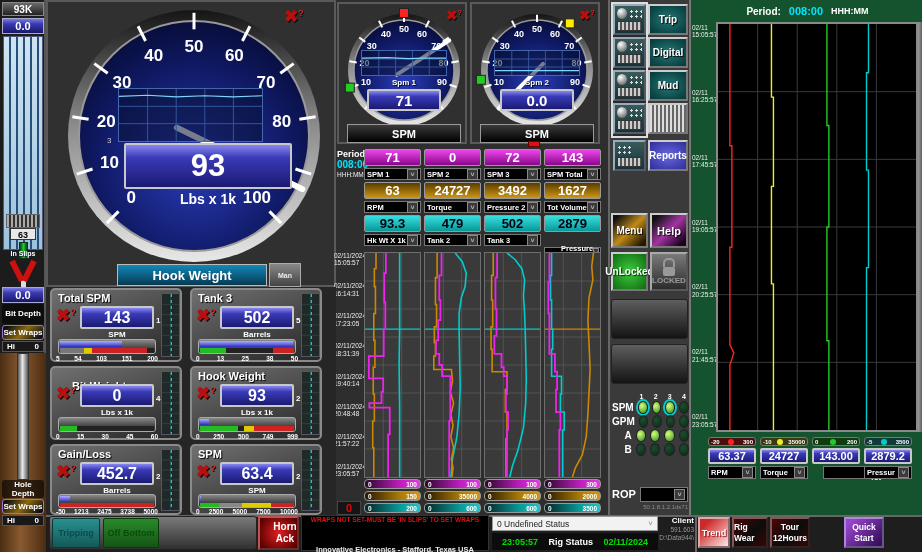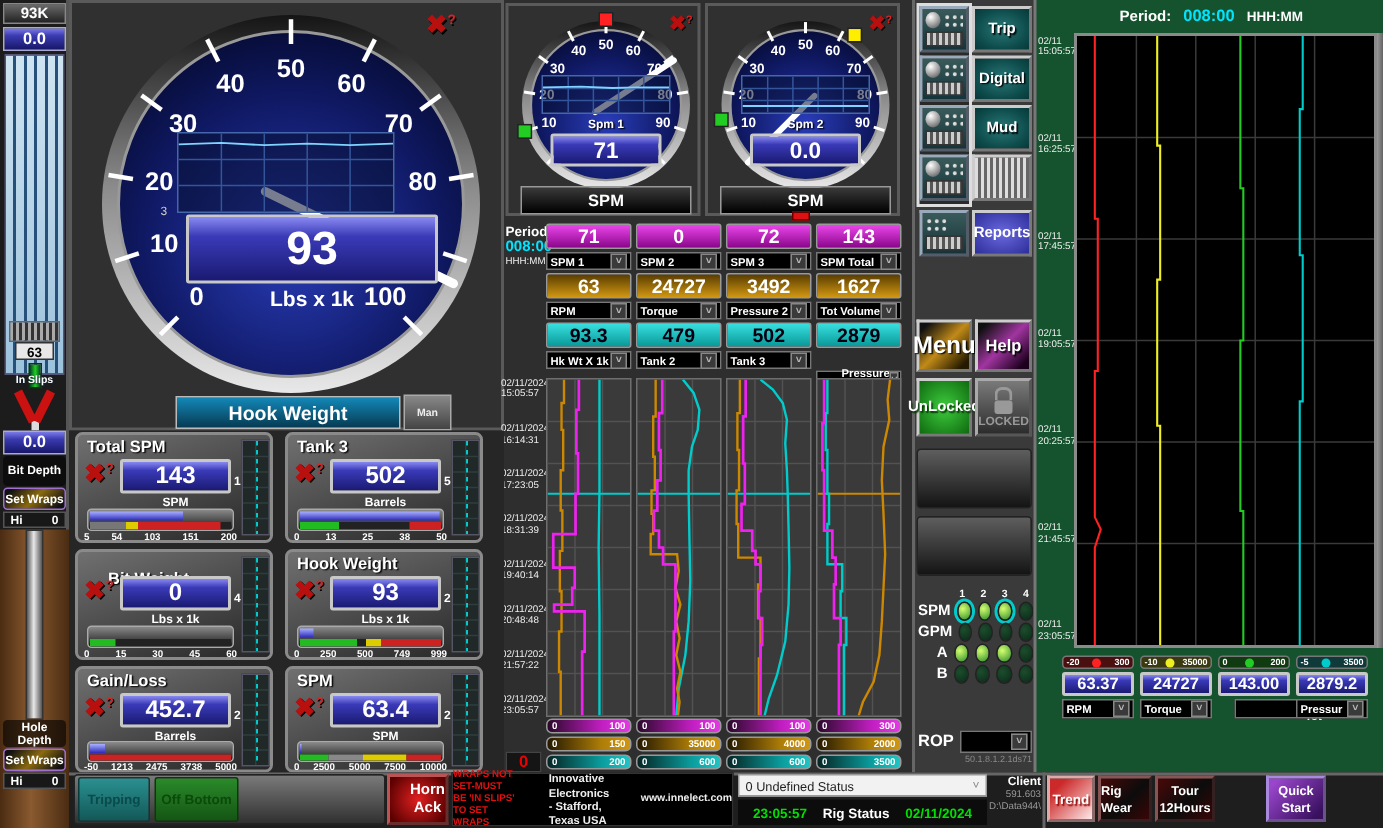--- a/index.html
+++ b/index.html
@@ -82,21 +82,21 @@
   .iconbtn .row{display:flex;gap:2px;align-items:center;}
   .ball{width:11px;height:11px;border-radius:50%;background:radial-gradient(circle at 35% 30%,#fff,#999 55%,#444);}
   .dots{width:14px;height:10px;background:radial-gradient(#ddd 1.2px,transparent 1.4px);background-size:5px 5px;}
   .strp{height:8px;background:repeating-linear-gradient(90deg,#ccc 0 2px,#555 2px 4px);border:1px solid #333;}
   .stripebtn{background:repeating-linear-gradient(90deg,#ddd 0 2px,#666 2px 4px);border:2px outset #ccc;cursor:pointer;}
   .tealbtn{background:radial-gradient(ellipse at center,#2a7878 0%,#0d4a4a 70%,#083838 100%);border:2px outset #ccc;
            color:#fff;font-weight:bold;font-size:10px;display:flex;align-items:center;justify-content:center;cursor:pointer;text-shadow:1px 1px 1px #000;}
   .reportsbtn{background:radial-gradient(ellipse at center,#6a6ae0,#2d2d99);border:2px outset #ccc;color:#fff;
            font-weight:bold;font-size:10px;display:flex;align-items:center;justify-content:center;cursor:pointer;}
   .menubtn{background:linear-gradient(135deg,#101010 10%,#c08a18 50%,#241a00 90%);border:2px outset #ccc;color:#fff;
-           font-weight:bold;font-size:16px;display:flex;align-items:center;justify-content:center;cursor:pointer;text-shadow:1px 1px 1px #000;}
+           font-weight:bold;font-size:10px;display:flex;align-items:center;justify-content:center;cursor:pointer;text-shadow:1px 1px 1px #000;}
   .helpbtn{background:linear-gradient(135deg,#101010 10%,#a035a0 50%,#1c001c 90%);border:2px outset #ccc;color:#fff;
            font-weight:bold;font-size:11px;display:flex;align-items:center;justify-content:center;cursor:pointer;text-shadow:1px 1px 1px #000;}
   .greenbtn{background:radial-gradient(ellipse at center,#3ecc3e,#0f6a0f);border:2px outset #ccc;color:#fff;
            font-weight:bold;font-size:10px;display:flex;align-items:center;justify-content:center;text-align:center;cursor:pointer;line-height:1.2;text-shadow:1px 1px 1px #030;}
   .lockbtn{background:linear-gradient(#7a7a7a,#2c2c2c);border:2px outset #aaa;display:flex;flex-direction:column;
            align-items:center;justify-content:center;color:#999;font-size:8px;font-weight:bold;cursor:pointer;}
   .lockbody{width:12px;height:9px;background:#999;border-radius:2px;}
   .lockarc{width:8px;height:7px;border:2px solid #999;border-bottom:none;border-radius:5px 5px 0 0;}
   .darkbar{background:linear-gradient(#5e5e5e,#141414);border:1px solid #222;border-radius:3px;}
   .ledrow{display:flex;align-items:center;gap:4px;margin:1px 0;}
@@ -119,21 +119,21 @@
   .scrollstrip{background:linear-gradient(90deg,#999,#555);}
   
   .bbar{background:#1e1e1e;border-top:2px solid #666;}
   .graycontainer{background:linear-gradient(#7a7a7a,#303030);border:1px solid #222;border-radius:3px;}
   .tripbtn{background:linear-gradient(#2a9090,#135858);border:1px solid #0a3a3a;color:#0a4a4a;font-weight:bold;
            font-size:9px;display:flex;align-items:center;justify-content:center;cursor:pointer;border-radius:2px;}
   .offbtn{background:linear-gradient(#2a8a2a,#145514);border:1px solid #0a3a0a;color:#0c4a0c;font-weight:bold;
            font-size:9px;display:flex;align-items:center;justify-content:center;cursor:pointer;border-radius:2px;}
   .hornbtn{background:radial-gradient(circle,#e02020 0%,#5a0000 90%);border:2px outset #b55;color:#fff;font-weight:bold;
            font-size:10px;display:flex;flex-direction:column;align-items:center;justify-content:center;line-height:1.2;cursor:pointer;padding-left:13px;}
-  .warnbox{background:#000;border:1px solid #333;display:flex;flex-direction:row;align-items:center;justify-content:space-between;line-height:1.25;gap:21px;}
+  .warnbox{background:#000;border:1px solid #333;display:flex;flex-direction:column;align-items:center;justify-content:space-between;line-height:1.25;gap:21px;}
   .warn1{color:#e01010;font-size:6.5px;font-weight:bold;}
   .warn2{color:#eee;font-size:7.5px;font-weight:bold;}
   .warn3{color:#eee;font-size:7px;font-weight:bold;}
   .statusdd{background:#f2f2f2;border:1px solid #999;color:#222;font-size:8.5px;display:flex;align-items:center;
             padding:0 4px;cursor:pointer;}
   .statusdd .chev{margin-left:auto;color:#888;font-size:8px;}
   .rigstrip{background:#0c0c0c;display:flex;align-items:center;justify-content:space-between;padding:0 10px;}
   .gtime{color:#00e000;font-weight:bold;font-size:9px;}
   .wlabel{color:#fff;font-weight:bold;font-size:9px;}
   .client{color:#fff;font-size:8px;font-weight:bold;text-align:right;line-height:1.25;}

